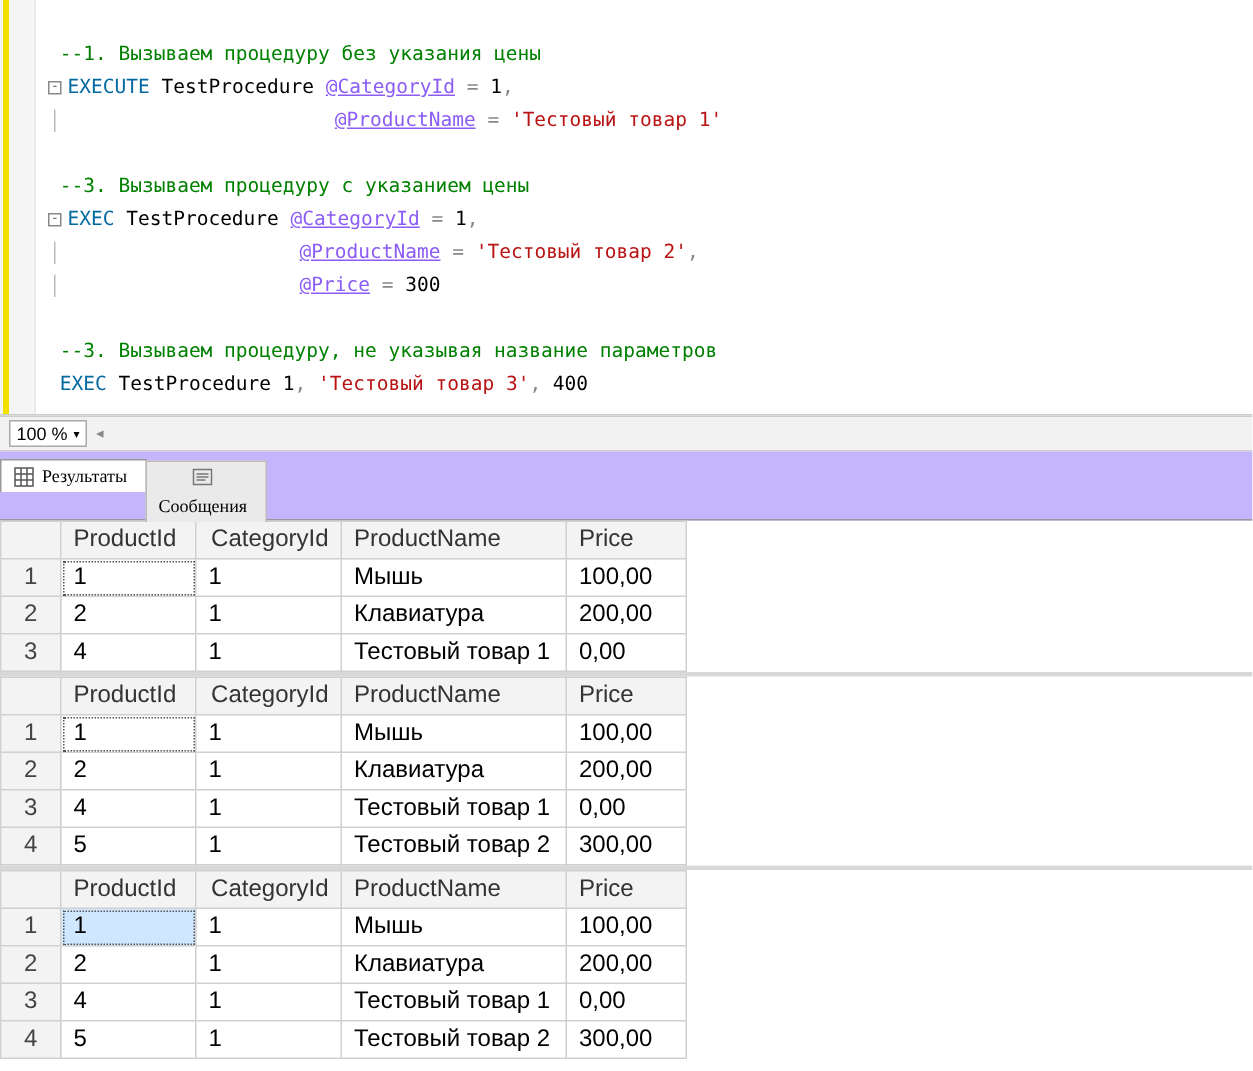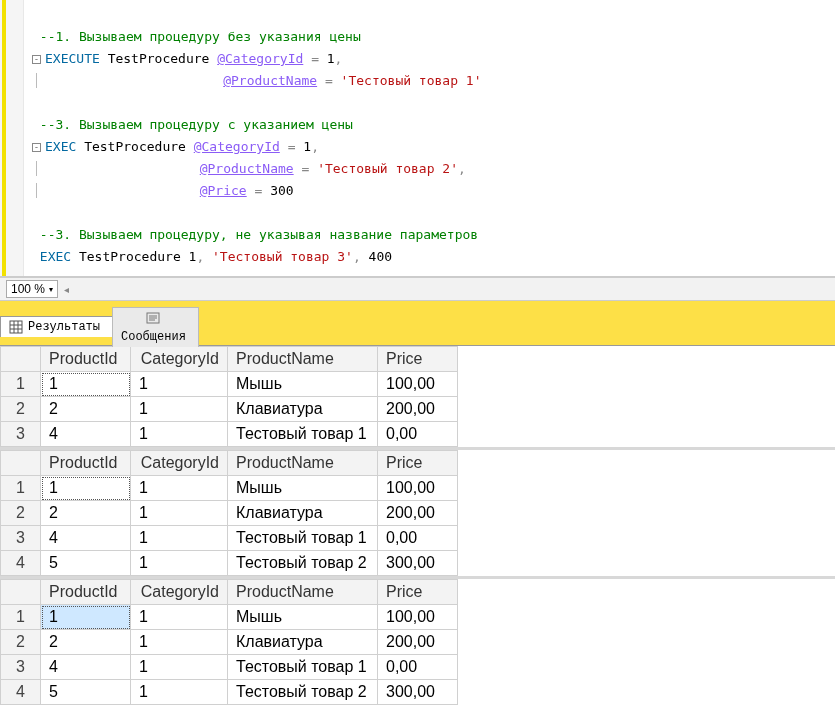--- a/index.html
+++ b/index.html
@@ -84,25 +84,25 @@
     margin-left: 4px;
     font-size: 8px;
   }
   .scroll-arrow {
     color: #888;
     font-size: 10px;
   }
 
   .tabs-bar {
     display: flex;
-    align-items: center;
-    background: #fde047;
+    align-items: flex-start;
+    background: #c4b5fd;
     border-bottom: 1px solid #999;
     padding-top: 4px;
-    font-family: Liberation Mono, monospace;
+    font-family: Liberation Serif, serif;
     font-size: 12px;
   }
   .tab {
     display: flex;
     align-items: center;
     gap: 5px;
     padding: 3px 12px 3px 8px;
     border: 1px solid #999;
     border-bottom: none;
     background: #fff;

